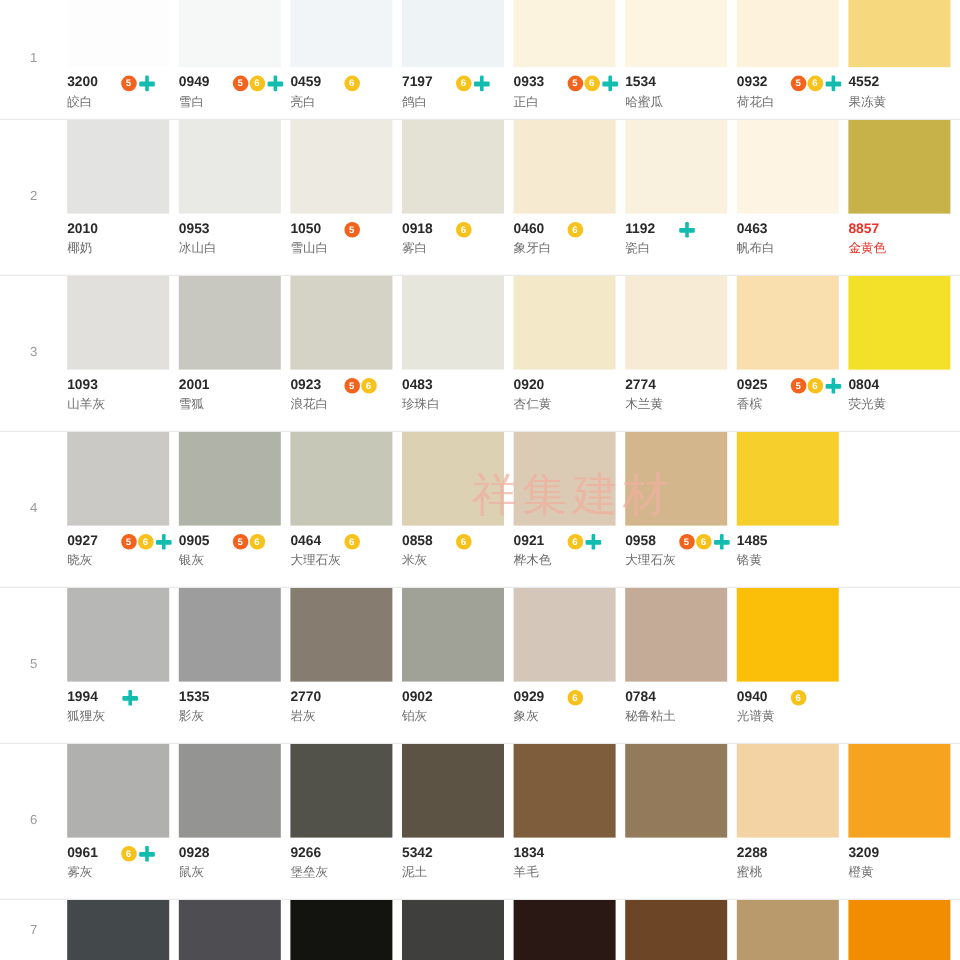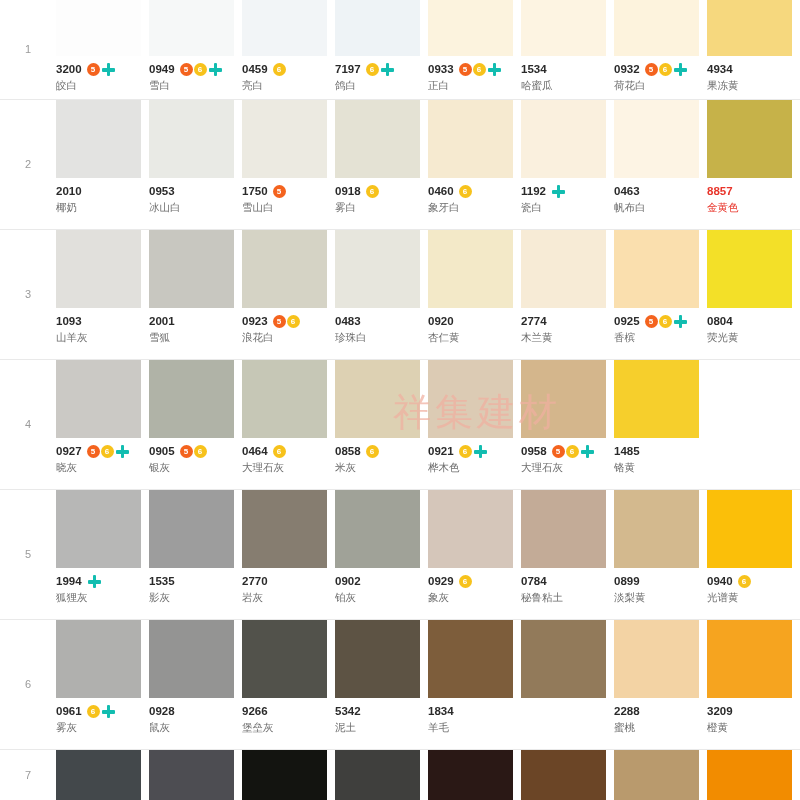--- a/index.html
+++ b/index.html
@@ -49,21 +49,21 @@
   }
   .meta{
     height:44px;
     padding-top:6px;
     box-sizing:border-box;
   }
   .codeline{
     display:flex;
     align-items:center;
     height:15px;
-    gap:3px;
+    gap:17px;
   }
   .code{
     font-size:11.5px;
     font-weight:bold;
     color:#2a2a2a;
     letter-spacing:0px;
     line-height:13px;
     white-space:nowrap;
   }
   .code.redcode{color:#e8342a;}
@@ -215,21 +215,21 @@
                 <span class="plus"></span>
               </span>
             </div>
             <div class="cname">荷花白</div>
           </div>
         </div>
         <div class="cell">
           <div class="swatch" style="background: rgb(246, 216, 126); height: 56px;"></div>
           <div class="meta">
             <div class="codeline">
-              <span class="code">4934</span>
+              <span class="code">4552</span>
             </div>
             <div class="cname">果冻黄</div>
           </div>
         </div>
       </div>
     </div>
     <div class="row" style="height: 130px;">
       <div class="rownum">2</div>
       <div class="cells">
         <div class="cell">
@@ -247,21 +247,21 @@
             <div class="codeline">
               <span class="code">0953</span>
             </div>
             <div class="cname">冰山白</div>
           </div>
         </div>
         <div class="cell">
           <div class="swatch" style="background: rgb(236, 234, 225);"></div>
           <div class="meta">
             <div class="codeline">
-              <span class="code">1750</span>
+              <span class="code">1050</span>
               <span class="badges">
                 <span class="badge b5">5</span>
               </span>
             </div>
             <div class="cname">雪山白</div>
           </div>
         </div>
         <div class="cell">
           <div class="swatch" style="background: rgb(228, 226, 212);"></div>
           <div class="meta">
@@ -550,29 +550,20 @@
             <div class="cname">象灰</div>
           </div>
         </div>
         <div class="cell">
           <div class="swatch" style="background: rgb(195, 171, 151);"></div>
           <div class="meta">
             <div class="codeline">
               <span class="code">0784</span>
             </div>
             <div class="cname">秘鲁粘土</div>
-          </div>
-        </div>
-        <div class="cell">
-          <div class="swatch" style="background: rgb(211, 185, 142);"></div>
-          <div class="meta">
-            <div class="codeline">
-              <span class="code">0899</span>
-            </div>
-            <div class="cname">淡梨黄</div>
           </div>
         </div>
         <div class="cell">
           <div class="swatch" style="background: rgb(251, 191, 9);"></div>
           <div class="meta">
             <div class="codeline">
               <span class="code">0940</span>
               <span class="badges">
                 <span class="badge b6">6</span>
               </span>

